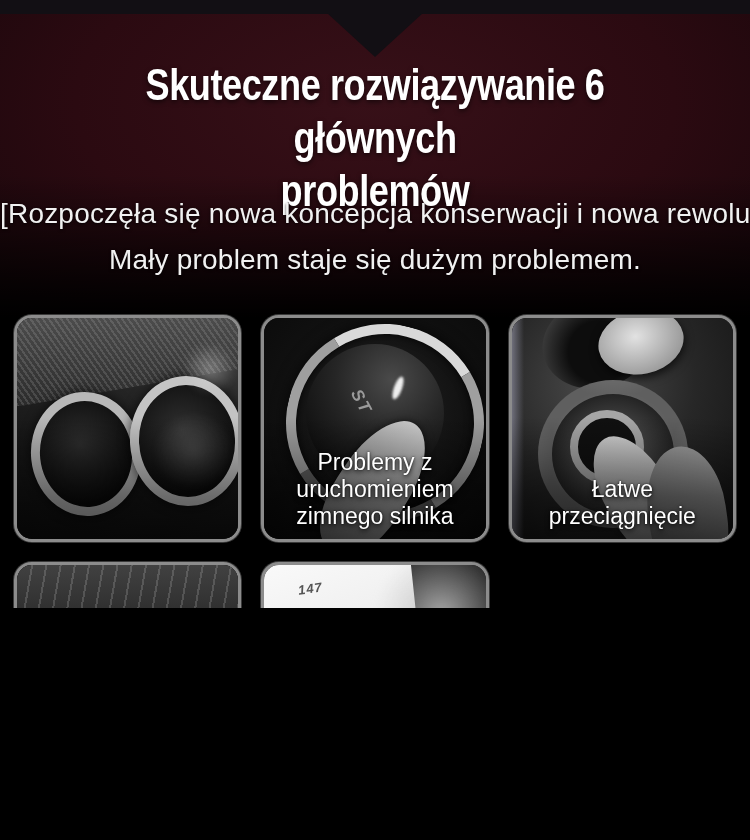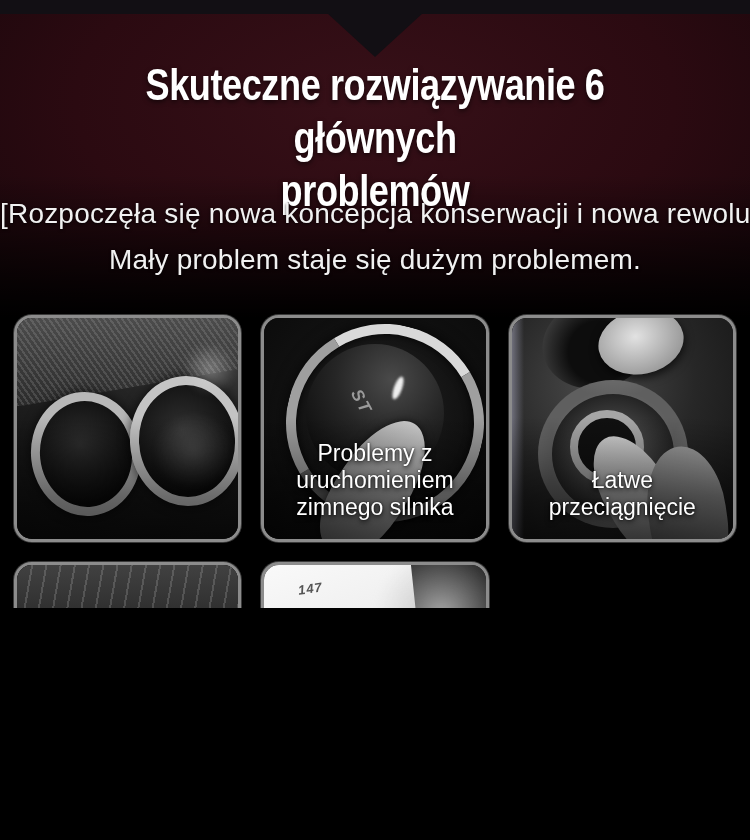--- a/index.html
+++ b/index.html
@@ -48,21 +48,21 @@
     border:3px solid #8c8c8c;overflow:hidden;background:#111;
     box-shadow:0 0 0 1px #3a3a3a;
   }
   .photo{position:absolute;inset:0;overflow:hidden;}
   .photo i{display:block;position:absolute;}
   .photo::after{ 
     content:"";position:absolute;left:0;right:0;bottom:0;height:55%;
     background:linear-gradient(180deg,rgba(0,0,0,0) 0%,rgba(0,0,0,.45) 65%,rgba(0,0,0,.6) 100%);
   }
   .cap{
-    position:absolute;left:4px;right:4px;bottom:18px;z-index:3;
+    position:absolute;left:4px;right:4px;bottom:9px;z-index:3;
     text-align:center;color:#fff;font-size:23px;line-height:27px;
     white-space:pre-line;
     text-shadow:0 2px 5px rgba(0,0,0,.9),0 0 2px rgba(0,0,0,.7);
   }
   
   .p1{background:linear-gradient(195deg,#474747 0%,#262626 34%,#181818 62%,#0f0f0f 100%);}
   .p1 .fabric{left:0;top:0;width:100%;height:40%;
     background:
       repeating-linear-gradient(55deg,rgba(210,210,210,.16) 0 2px,rgba(0,0,0,0) 2px 5px),
       linear-gradient(180deg,#4c4c4c,#2b2b2b);

